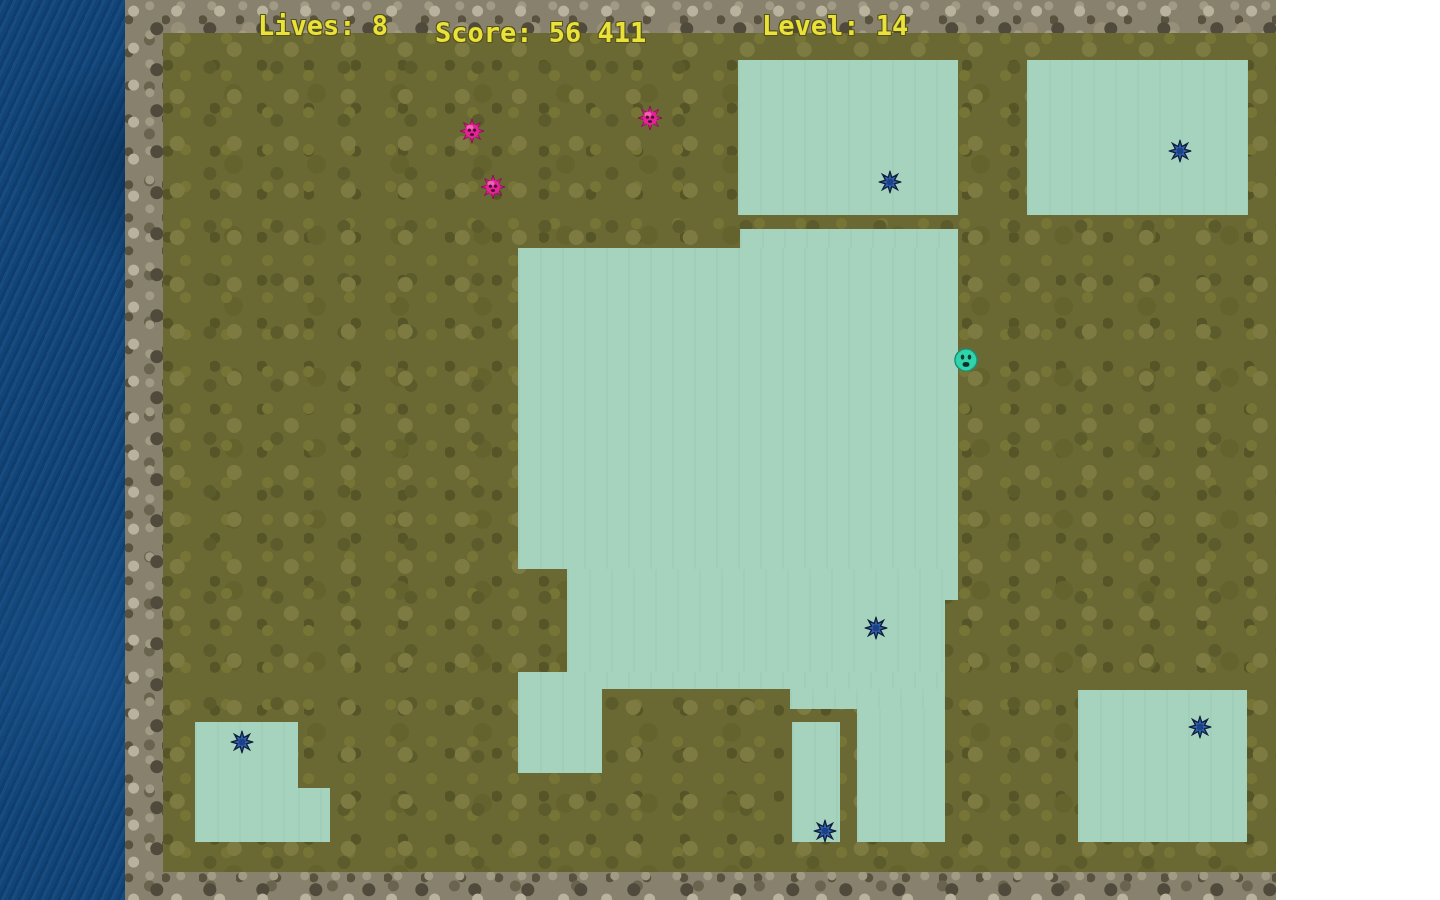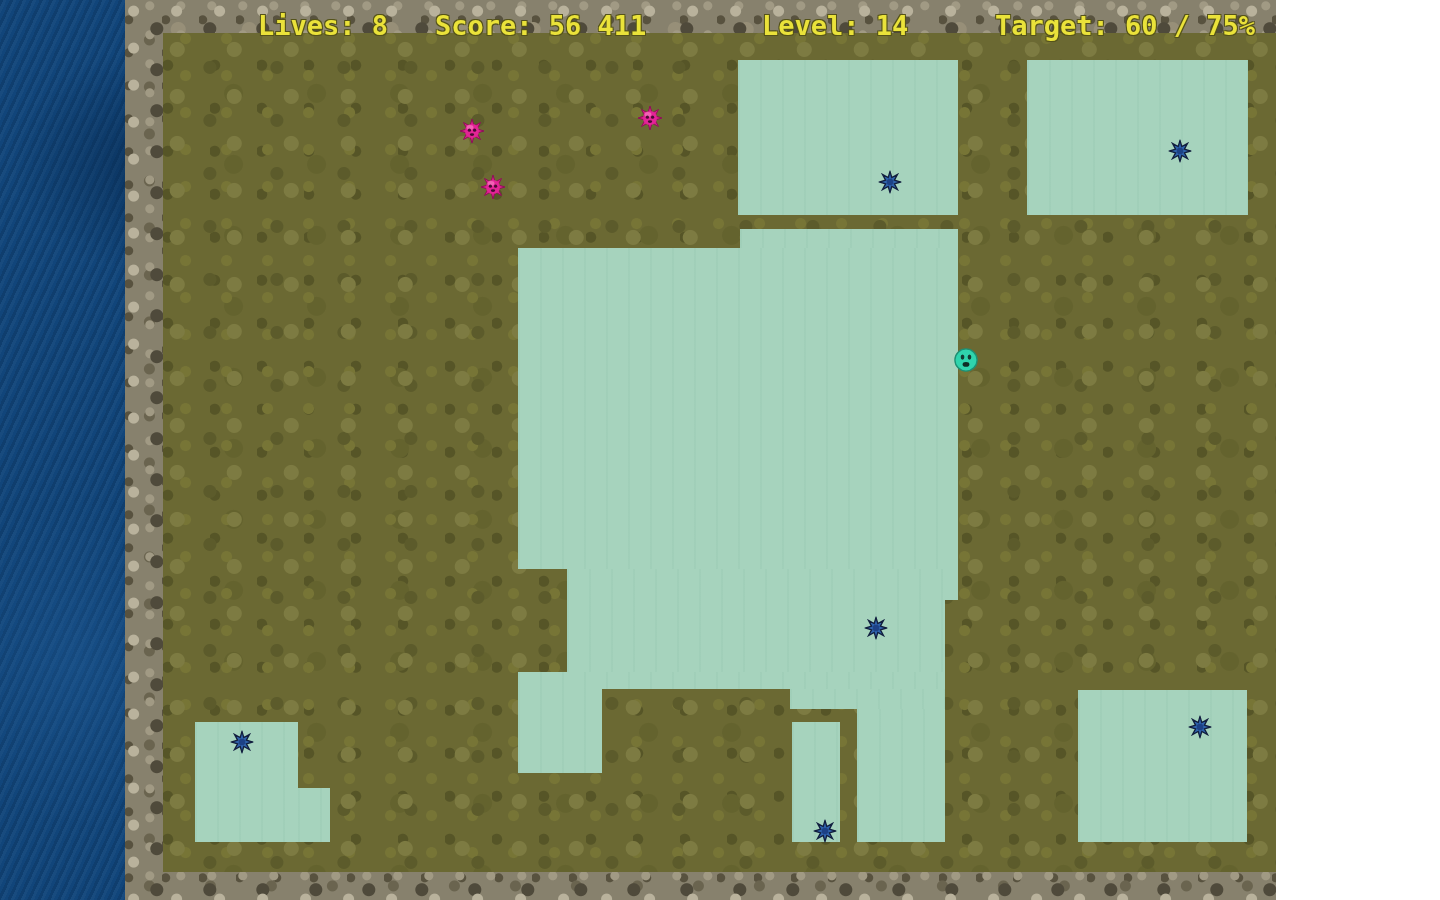--- a/index.html
+++ b/index.html
@@ -45,21 +45,21 @@
   .sprite{position:absolute;transform:translate(-50%,-50%);line-height:0;}
   .hud{position:absolute;left:0;top:0;width:1440px;height:52px;}
   .hud-item{
     position:absolute;top:10px;
     font-size:27px;font-weight:bold;letter-spacing:0;
     color:#eae23a;
     text-shadow:1px 1px 0 #55531a, -1px 1px 0 #55531a, 1px -1px 0 #55531a, -1px -1px 0 #55531a;
     white-space:pre;
   }
   .hud-lives{left:258px;}
-  .hud-score{left:435px;}
+  .hud-score{left:435px;margin-top:7px;}
   .hud-level{left:762px;}
   .hud-target{left:995px;}
 </style>
 </head>
 <body>
 
 <div class="screen">
   <div class="stone-frame"></div>
   <div class="playfield"></div>
   <div id="regions">
@@ -151,15 +151,14 @@
       <ellipse cx="-3.6" cy="-3" rx="1.9" ry="2.7" fill="#143c33"></ellipse>
       <ellipse cx="3.6" cy="-3" rx="1.9" ry="2.7" fill="#143c33"></ellipse>
       <ellipse cx="0" cy="4.6" rx="3.5" ry="2.5" fill="#0e2d26"></ellipse>
     </svg>
   </div>
     </div>
   <div class="hud">
     <span class="hud-item hud-lives">Lives: 8</span>
     <span class="hud-item hud-score">Score: 56 411</span>
     <span class="hud-item hud-level">Level: 14</span>
-    <span class="hud-item hud-target">Target: 60 / 75%</span>
   </div>
 </div>
 
 </body></html>

